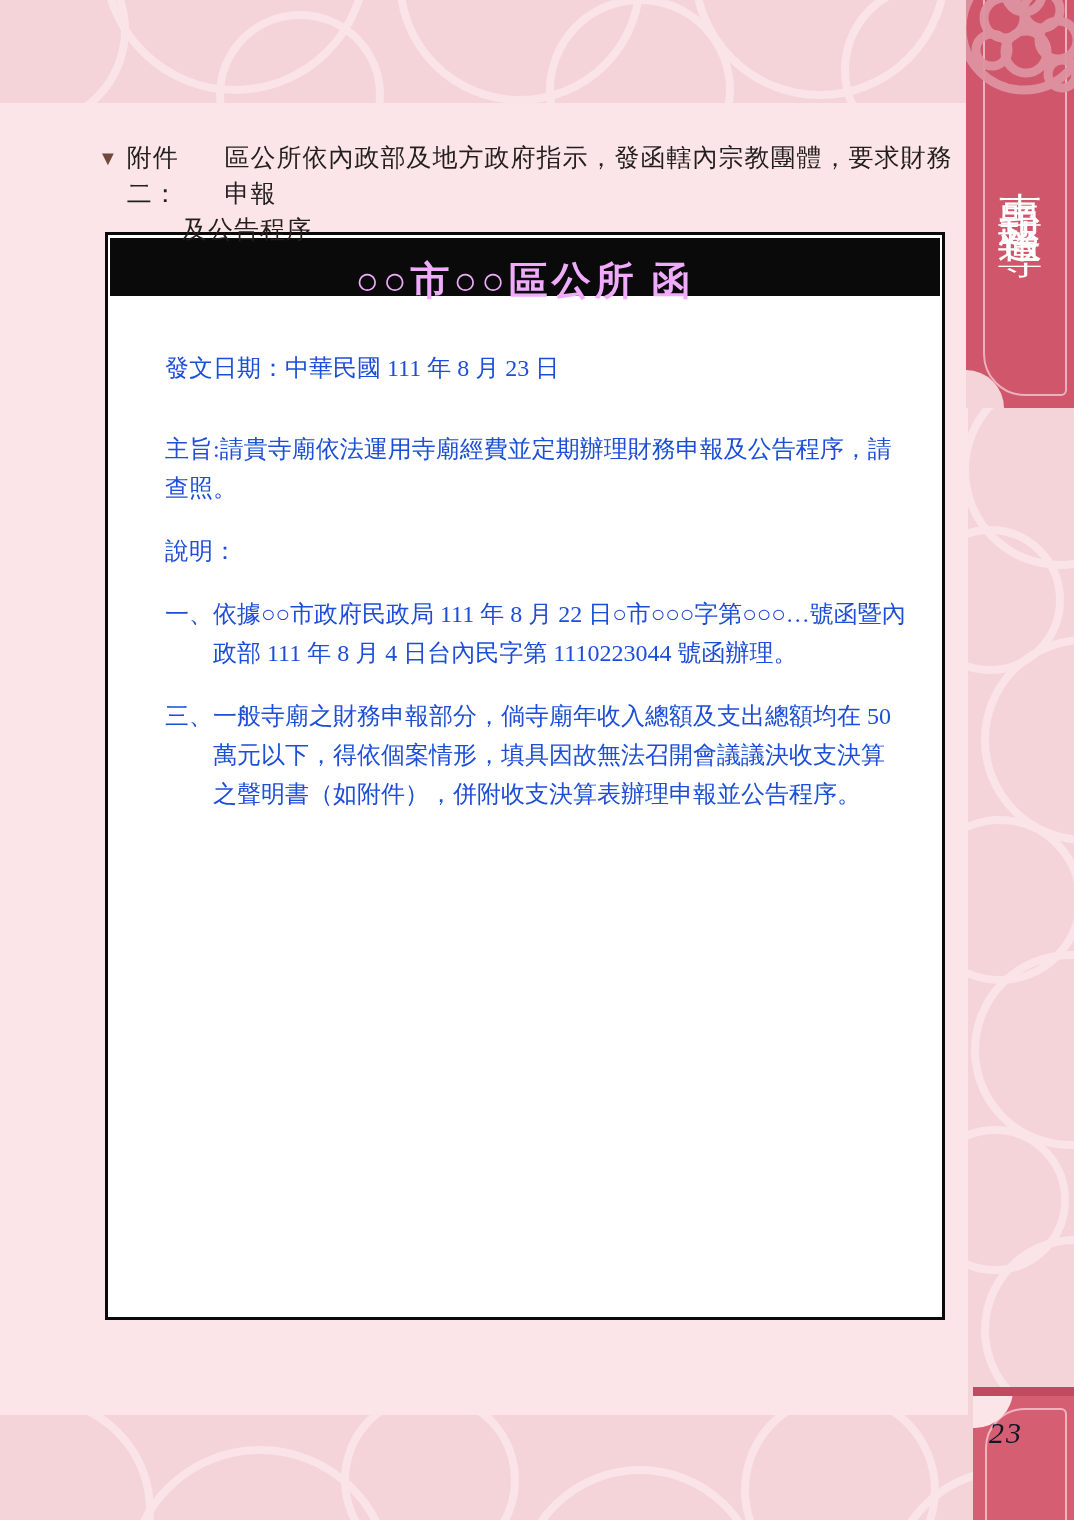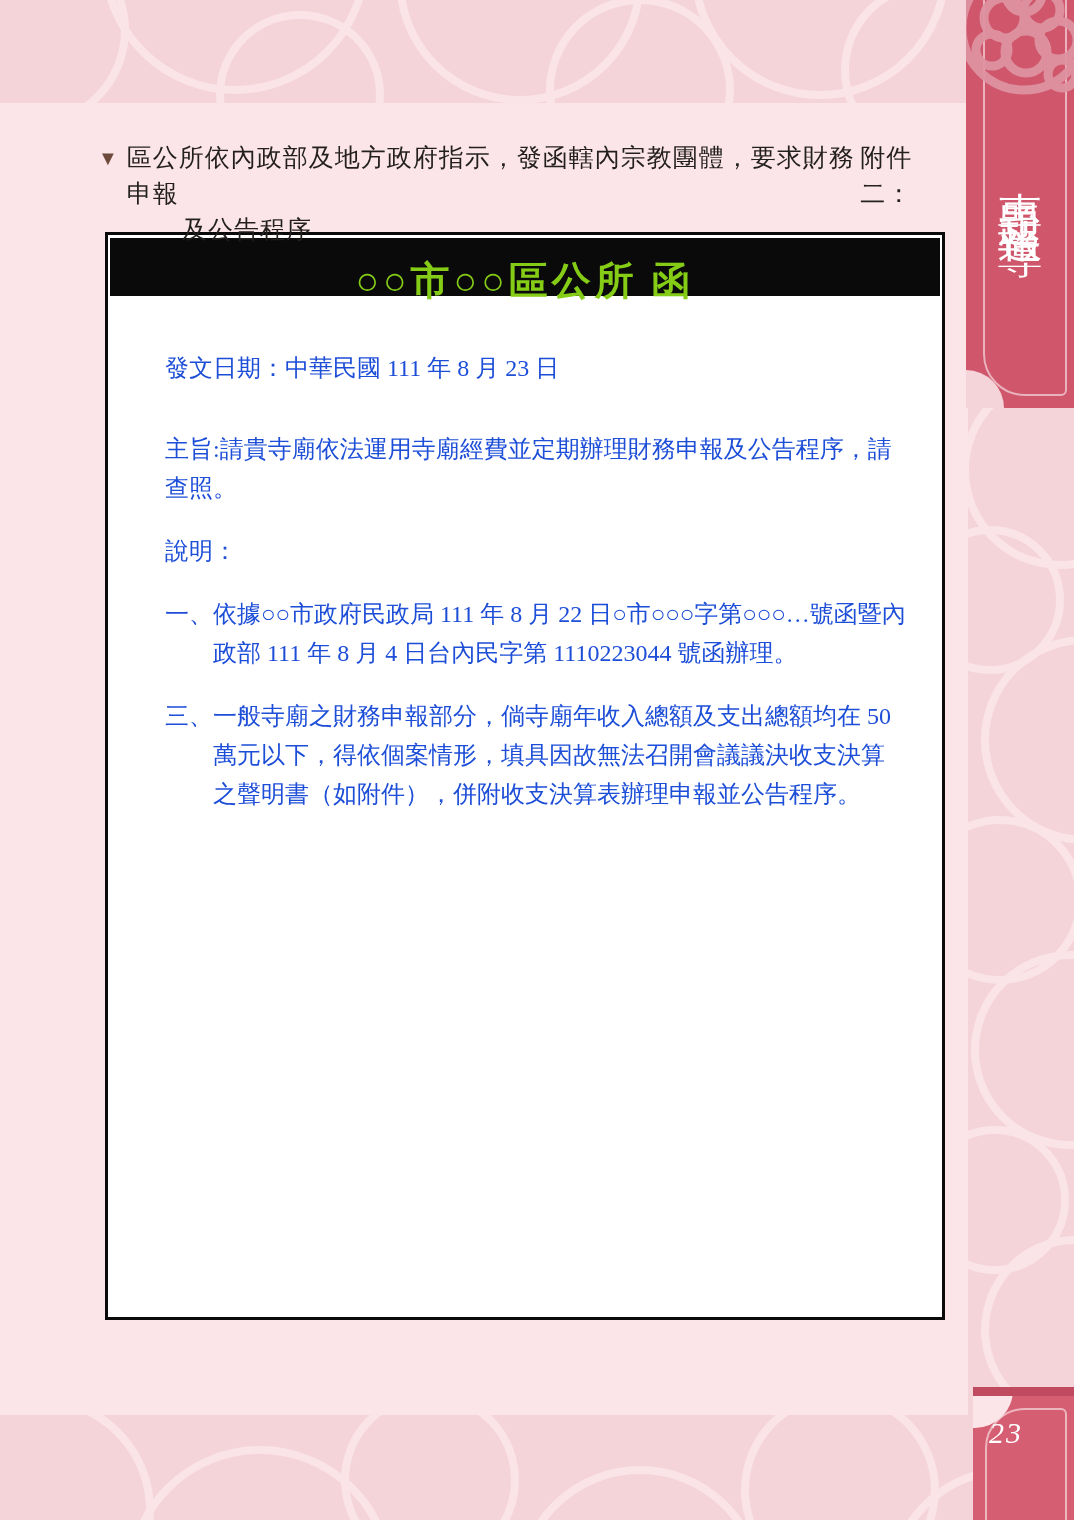--- a/index.html
+++ b/index.html
@@ -26,21 +26,21 @@
   
   .doc-box{
     position:absolute;left:105px;top:232px;width:840px;height:1088px;
     background:#ffffff;border:3px solid #0a0a0a;box-sizing:border-box;z-index:2;
   }
   .doc-title-bar{
     margin:3px 2px 0 2px;height:58px;background:#0a0a0a;
     display:flex;align-items:center;justify-content:center;
   }
   .doc-title-bar span{
-    color:#84cc16;font-size:39px;letter-spacing:4px;font-weight:600;margin-top:28px;
+    color:#f0abfc;font-size:39px;letter-spacing:4px;font-weight:600;margin-top:28px;
   }
   .doc-body{
     padding:0 34px 0 57px;color:#1d4ed8;font-size:24px;line-height:39px;
   }
   .doc-date{margin-top:53px;}
   .doc-subject{margin-top:42px;}
   .doc-expl{margin-top:14px;}
   .doc-item{margin-top:17px;padding-left:48px;text-indent:-48px;}
   
   .rose-top{
@@ -71,21 +71,21 @@
   .rose-bottom .frame{
     position:absolute;left:12px;right:7px;top:12px;bottom:-12px;
     border:2px solid rgba(255,255,255,.55);
     border-top-left-radius:40px;border-top-right-radius:6px;
   }
   .cut-tl{
     position:absolute;left:-36px;top:-44px;width:76px;height:76px;
     border-radius:50%;background:#fbe5e8;
   }
   .page-num{
-    position:absolute;left:16px;top:20px;color:#ffffff;
+    position:absolute;left:16px;top:20px;color:#0f172a;
     font-size:30px;font-style:italic;letter-spacing:2px;
   }
 </style>
 </head>
 <body>
 
 <svg class="bg-pattern" viewBox="0 0 1074 1520" xmlns="http://www.w3.org/2000/svg">
   <g fill="none" stroke="#fae4e8" stroke-width="8">
     <circle cx="30" cy="30" r="95"></circle>
     <circle cx="235" cy="-40" r="130"></circle>
@@ -108,22 +108,22 @@
     <circle cx="840" cy="1490" r="95"></circle>
     <circle cx="1010" cy="1590" r="120"></circle>
   </g>
 </svg>
 
 <div class="light-panel"></div>
 
 <div class="heading">
   <div class="row1">
     <span class="marker">▼</span>
-    <span>區公所依內政部及地方政府指示，發函轄內宗教團體，要求財務申報</span>
-      <span>附件二：</span>
+    <span>附件二：</span>
+      <span>區公所依內政部及地方政府指示，發函轄內宗教團體，要求財務申報</span>
   </div>
   <div class="row2">及公告程序</div>
 </div>
 
 <div class="doc-box">
   <div class="doc-title-bar">
     <span>○○市○○區公所 函</span>
   </div>
   <div class="doc-body">
     <p class="doc-date">發文日期：中華民國 111 年 8 月 23 日</p>

